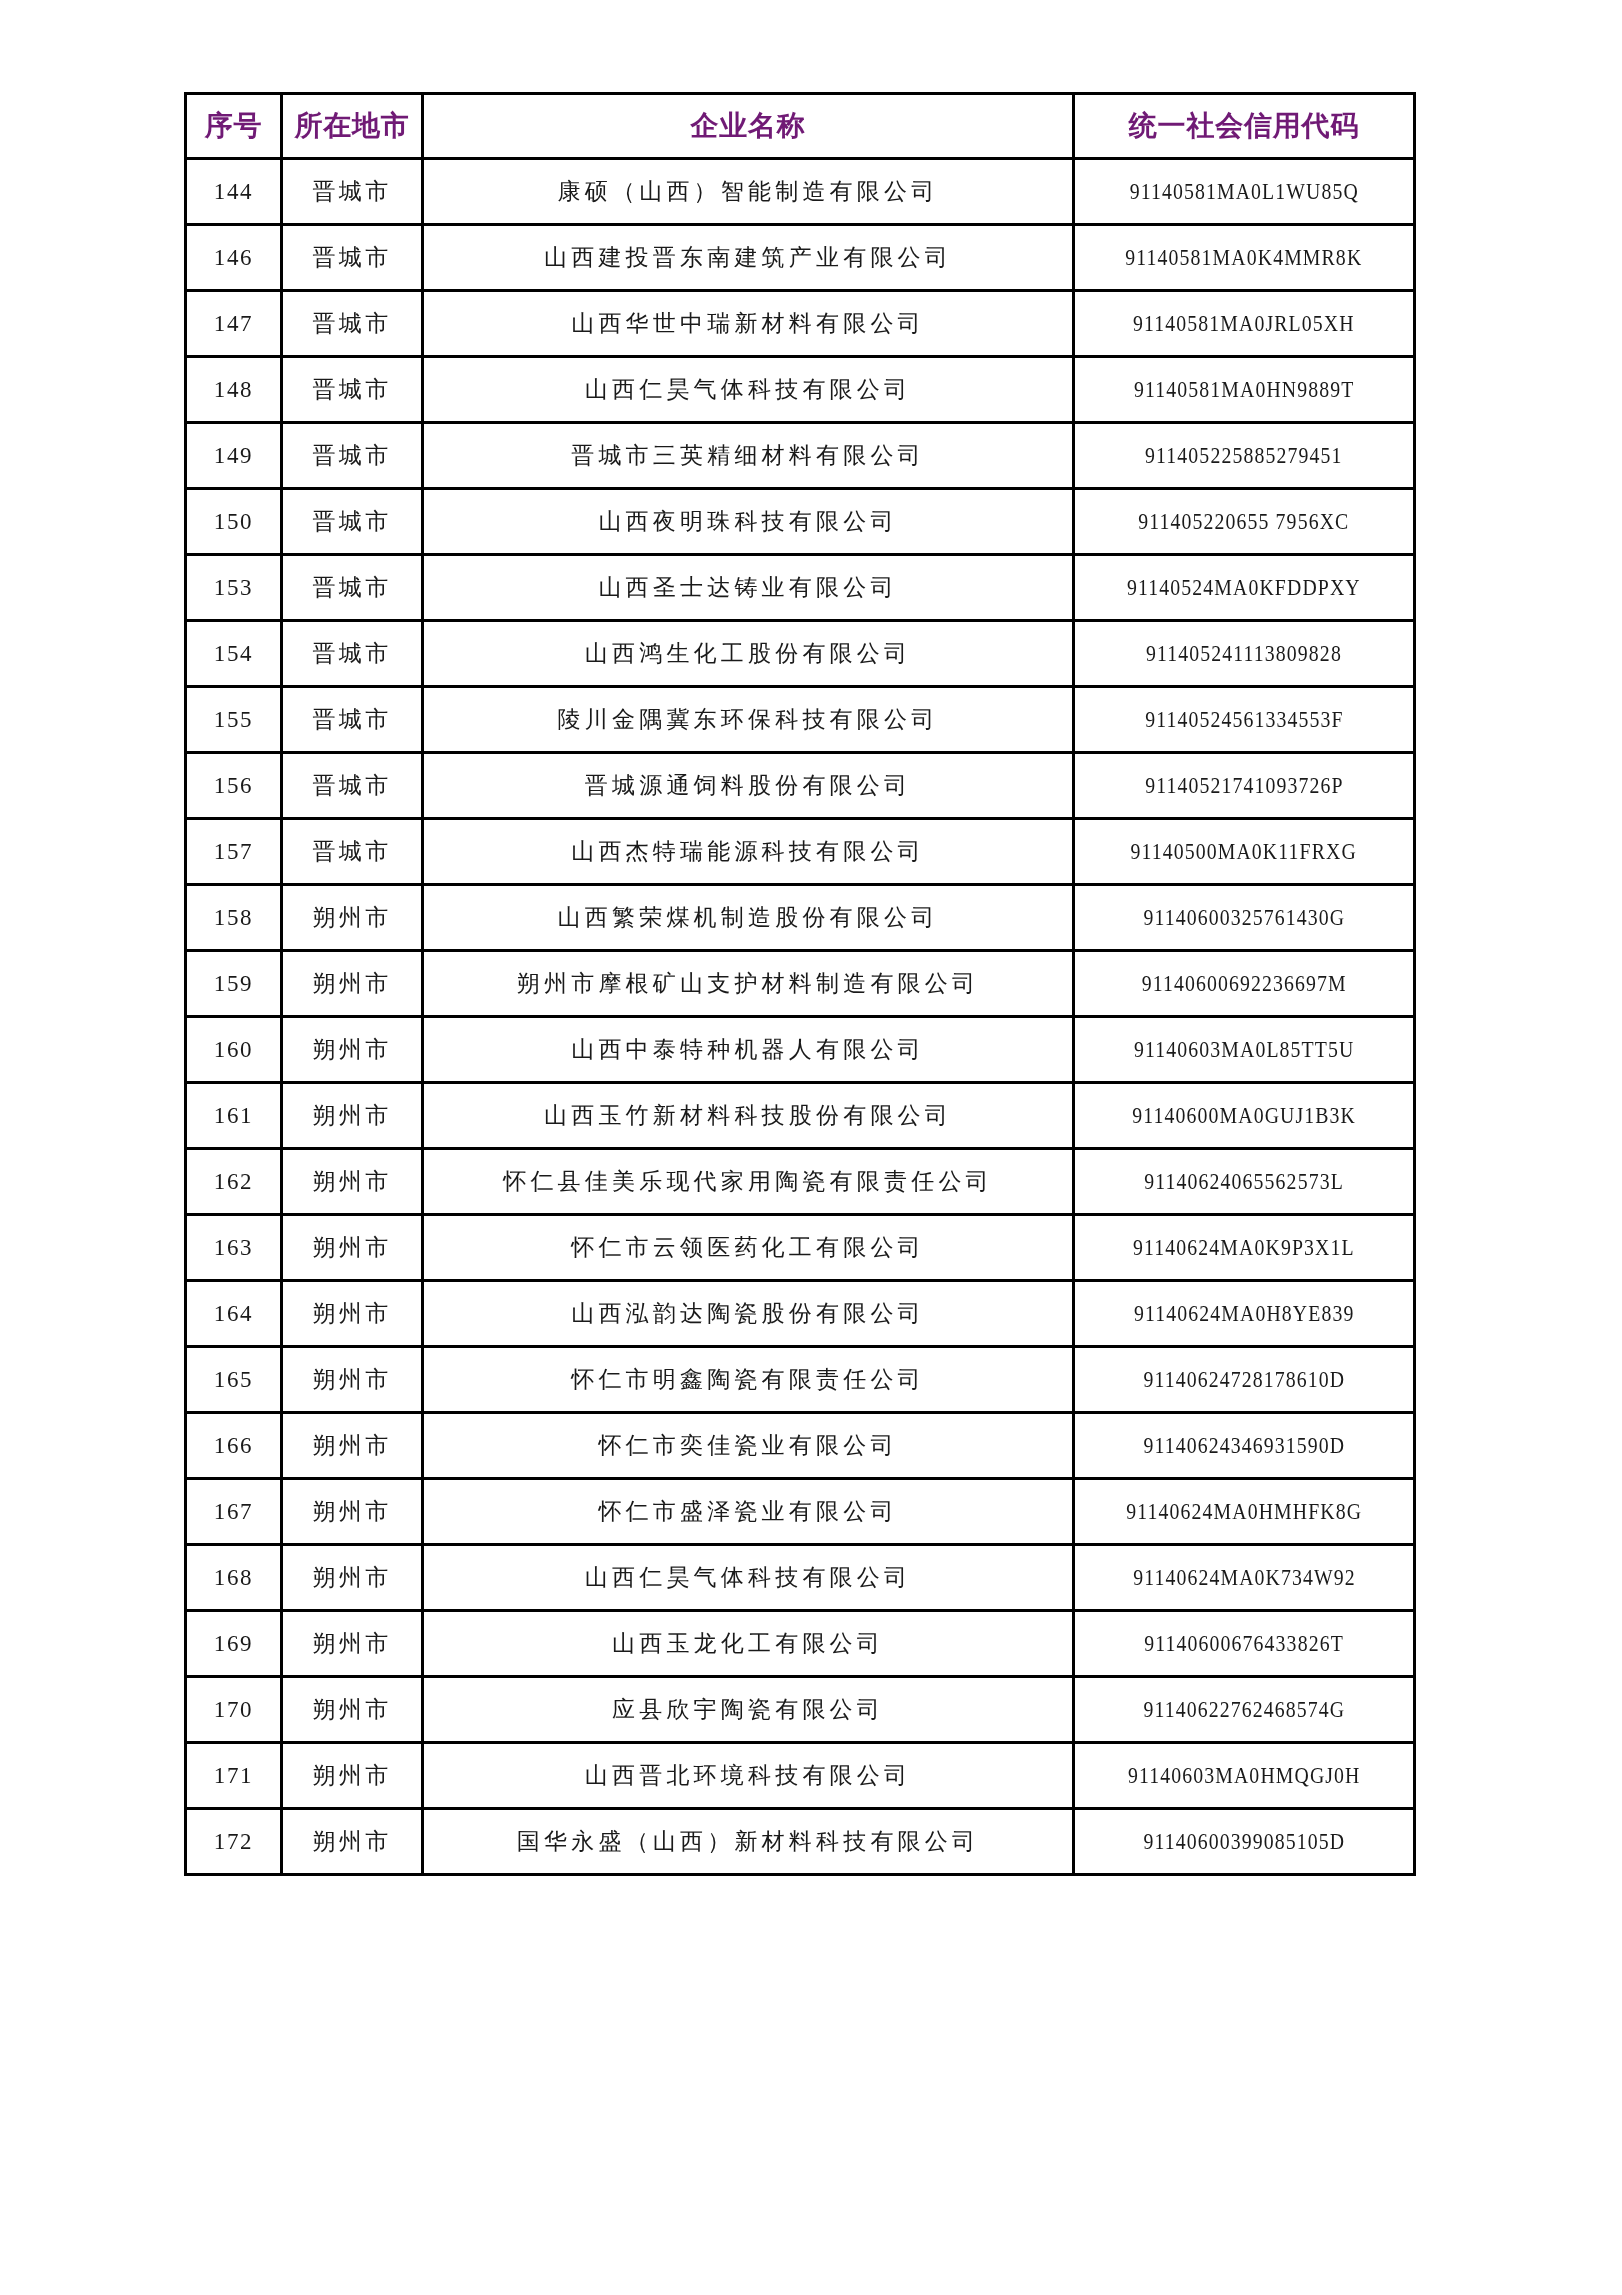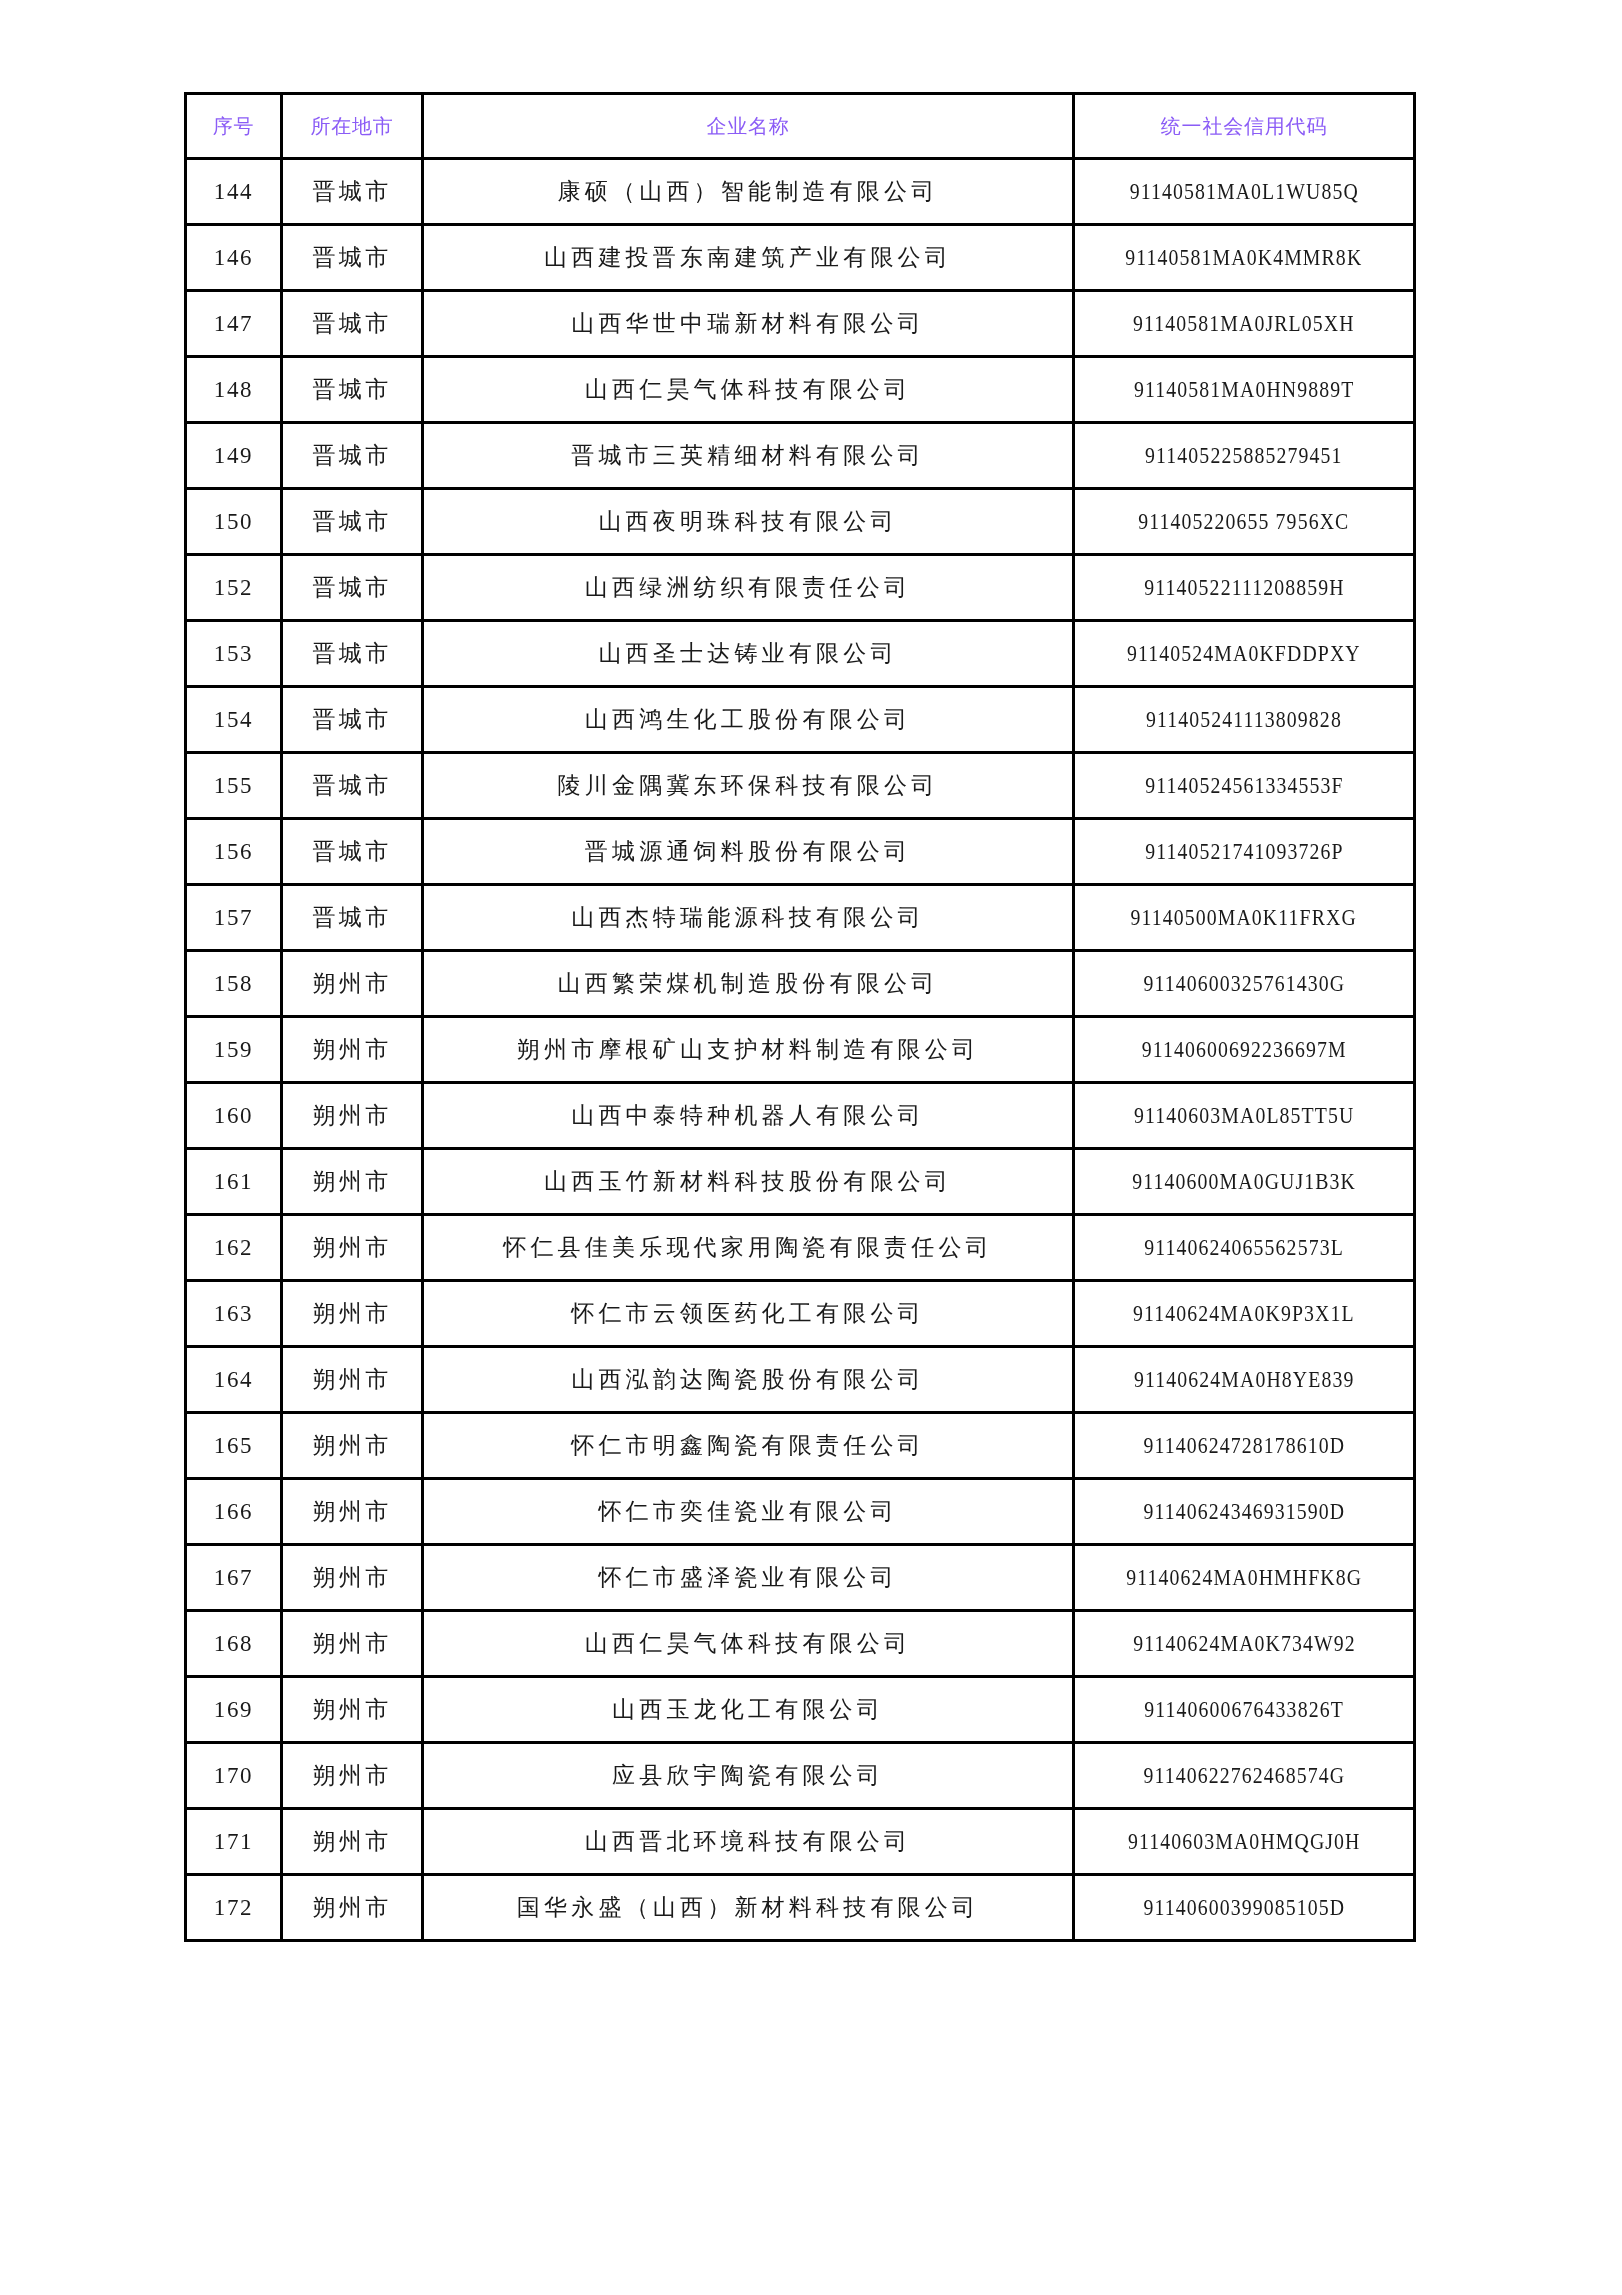--- a/index.html
+++ b/index.html
@@ -34,24 +34,24 @@
       border: 3.4px solid #000000;
       text-align: center;
       vertical-align: middle;
       padding: 0;
       overflow: hidden;
       white-space: nowrap;
     }
     table.list th {
       height: 62px;
       font-family: "DejaVu Sans", "Liberation Sans", sans-serif;
-      font-weight: normal;
-      font-size: 20px;
+      font-weight: bold;
+      font-size: 28px;
       letter-spacing: 0.8px;
-      color: #8b5cf6;
+      color: #701a75;
     }
     table.list td {
       height: 63px;
       font-size: 23px;
       color: #1a1a1a;
     }
     td.col-no {
       font-family: "Liberation Serif", "DejaVu Serif", serif;
       font-size: 24.5px;
       letter-spacing: 1.7px;
@@ -127,26 +127,20 @@
           <td class="col-name">晋城市三英精细材料有限公司</td>
           <td class="col-code"><span>911405225885279451</span></td>
         </tr>
         <tr>
           <td class="col-no">150</td>
           <td class="col-city">晋城市</td>
           <td class="col-name">山西夜明珠科技有限公司</td>
           <td class="col-code"><span>911405220655 7956XC</span></td>
         </tr>
         <tr>
-          <td class="col-no">152</td>
-          <td class="col-city">晋城市</td>
-          <td class="col-name">山西绿洲纺织有限责任公司</td>
-          <td class="col-code"><span>91140522111208859H</span></td>
-        </tr>
-        <tr>
           <td class="col-no">153</td>
           <td class="col-city">晋城市</td>
           <td class="col-name">山西圣士达铸业有限公司</td>
           <td class="col-code"><span>91140524MA0KFDDPXY</span></td>
         </tr>
         <tr>
           <td class="col-no">154</td>
           <td class="col-city">晋城市</td>
           <td class="col-name">山西鸿生化工股份有限公司</td>
           <td class="col-code"><span>911405241113809828</span></td>

